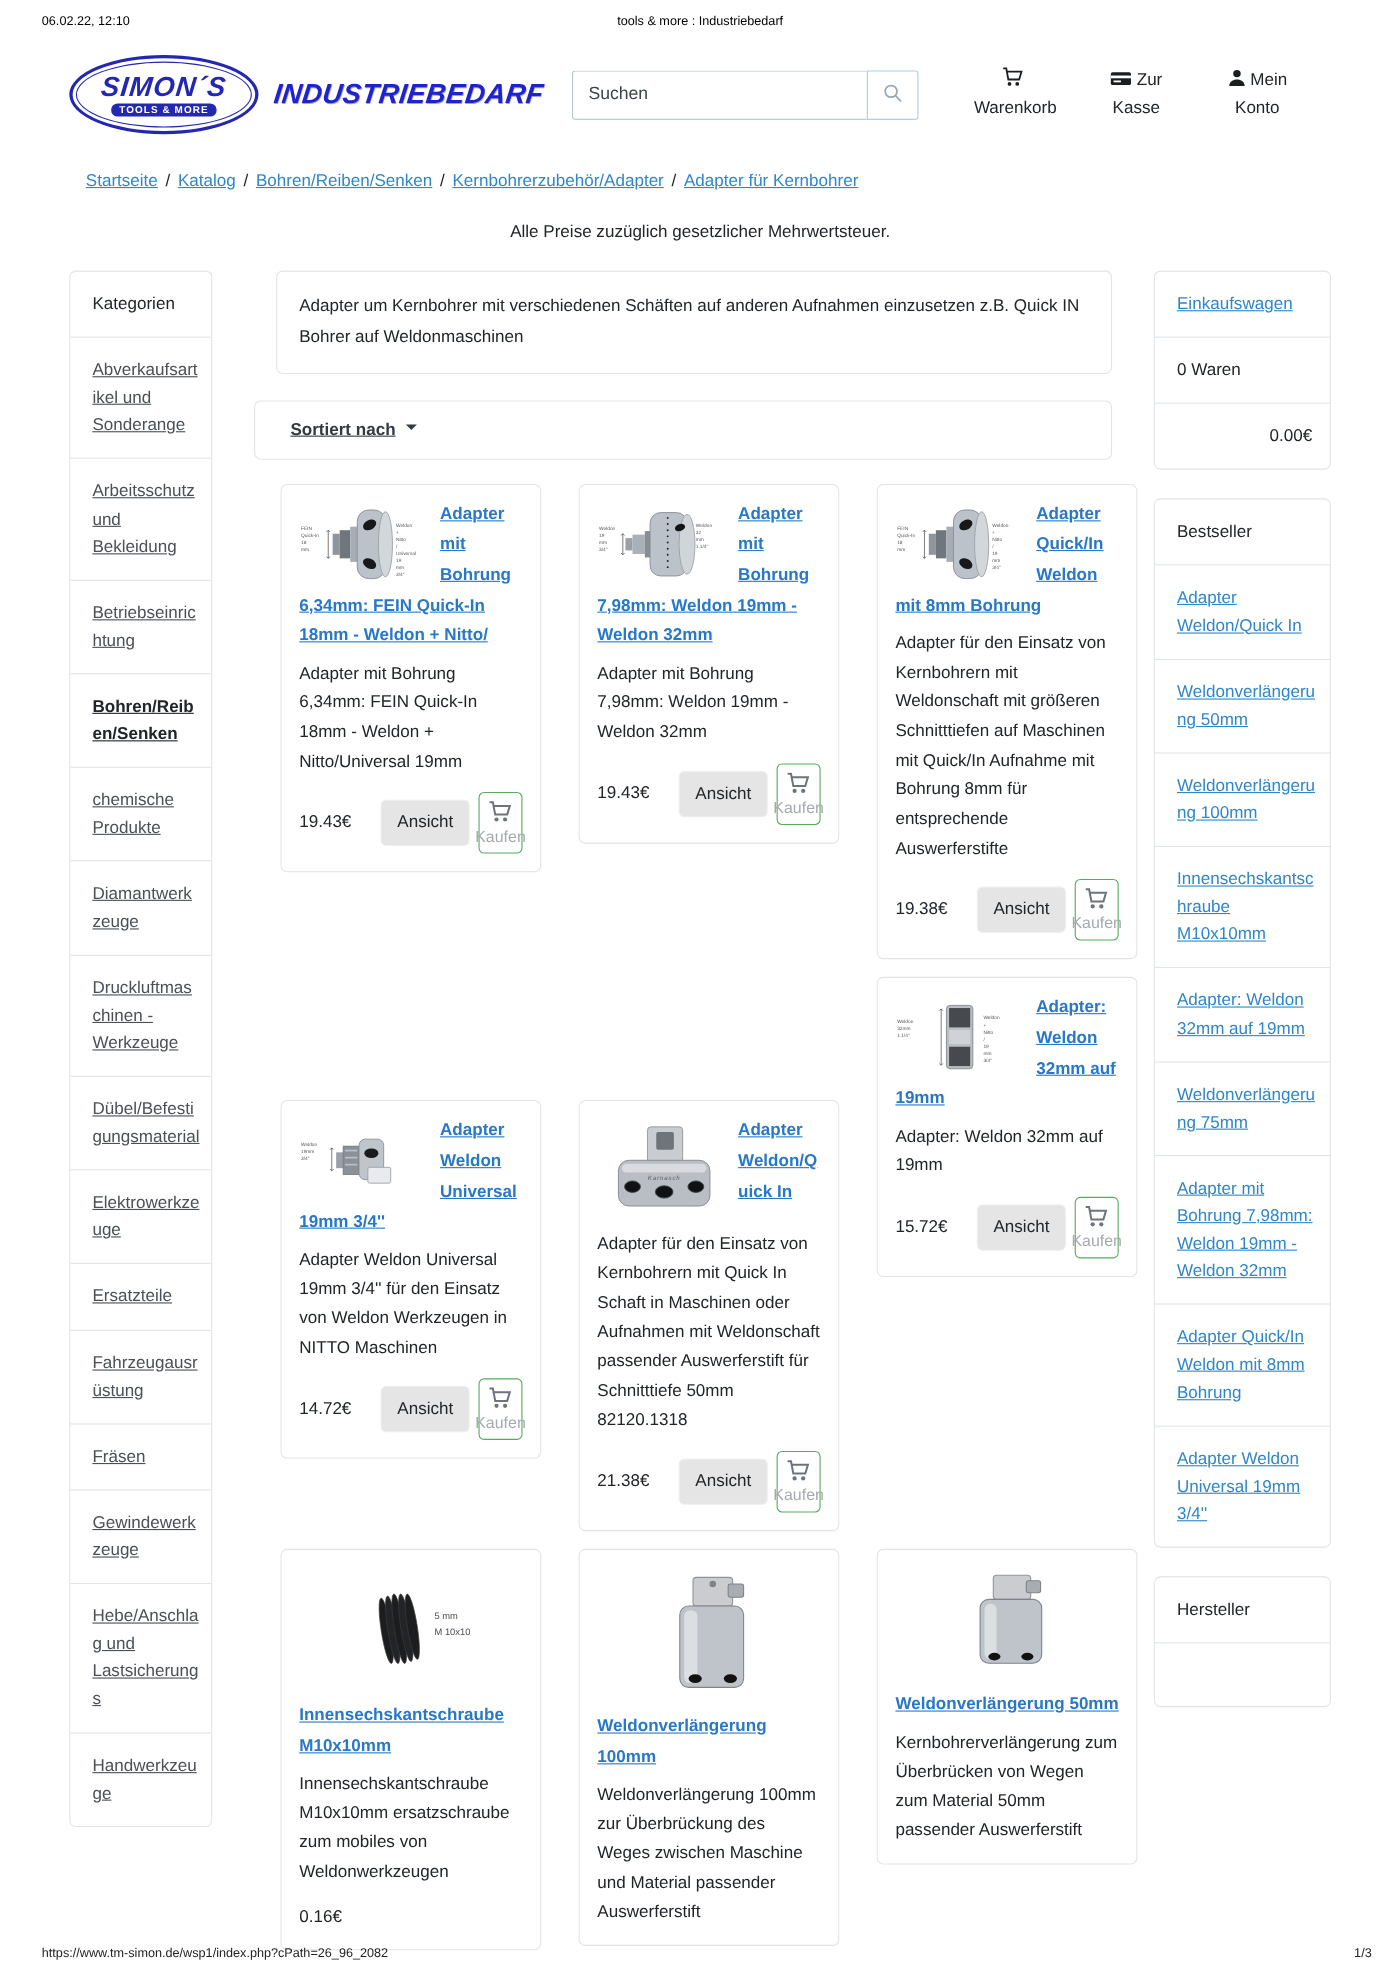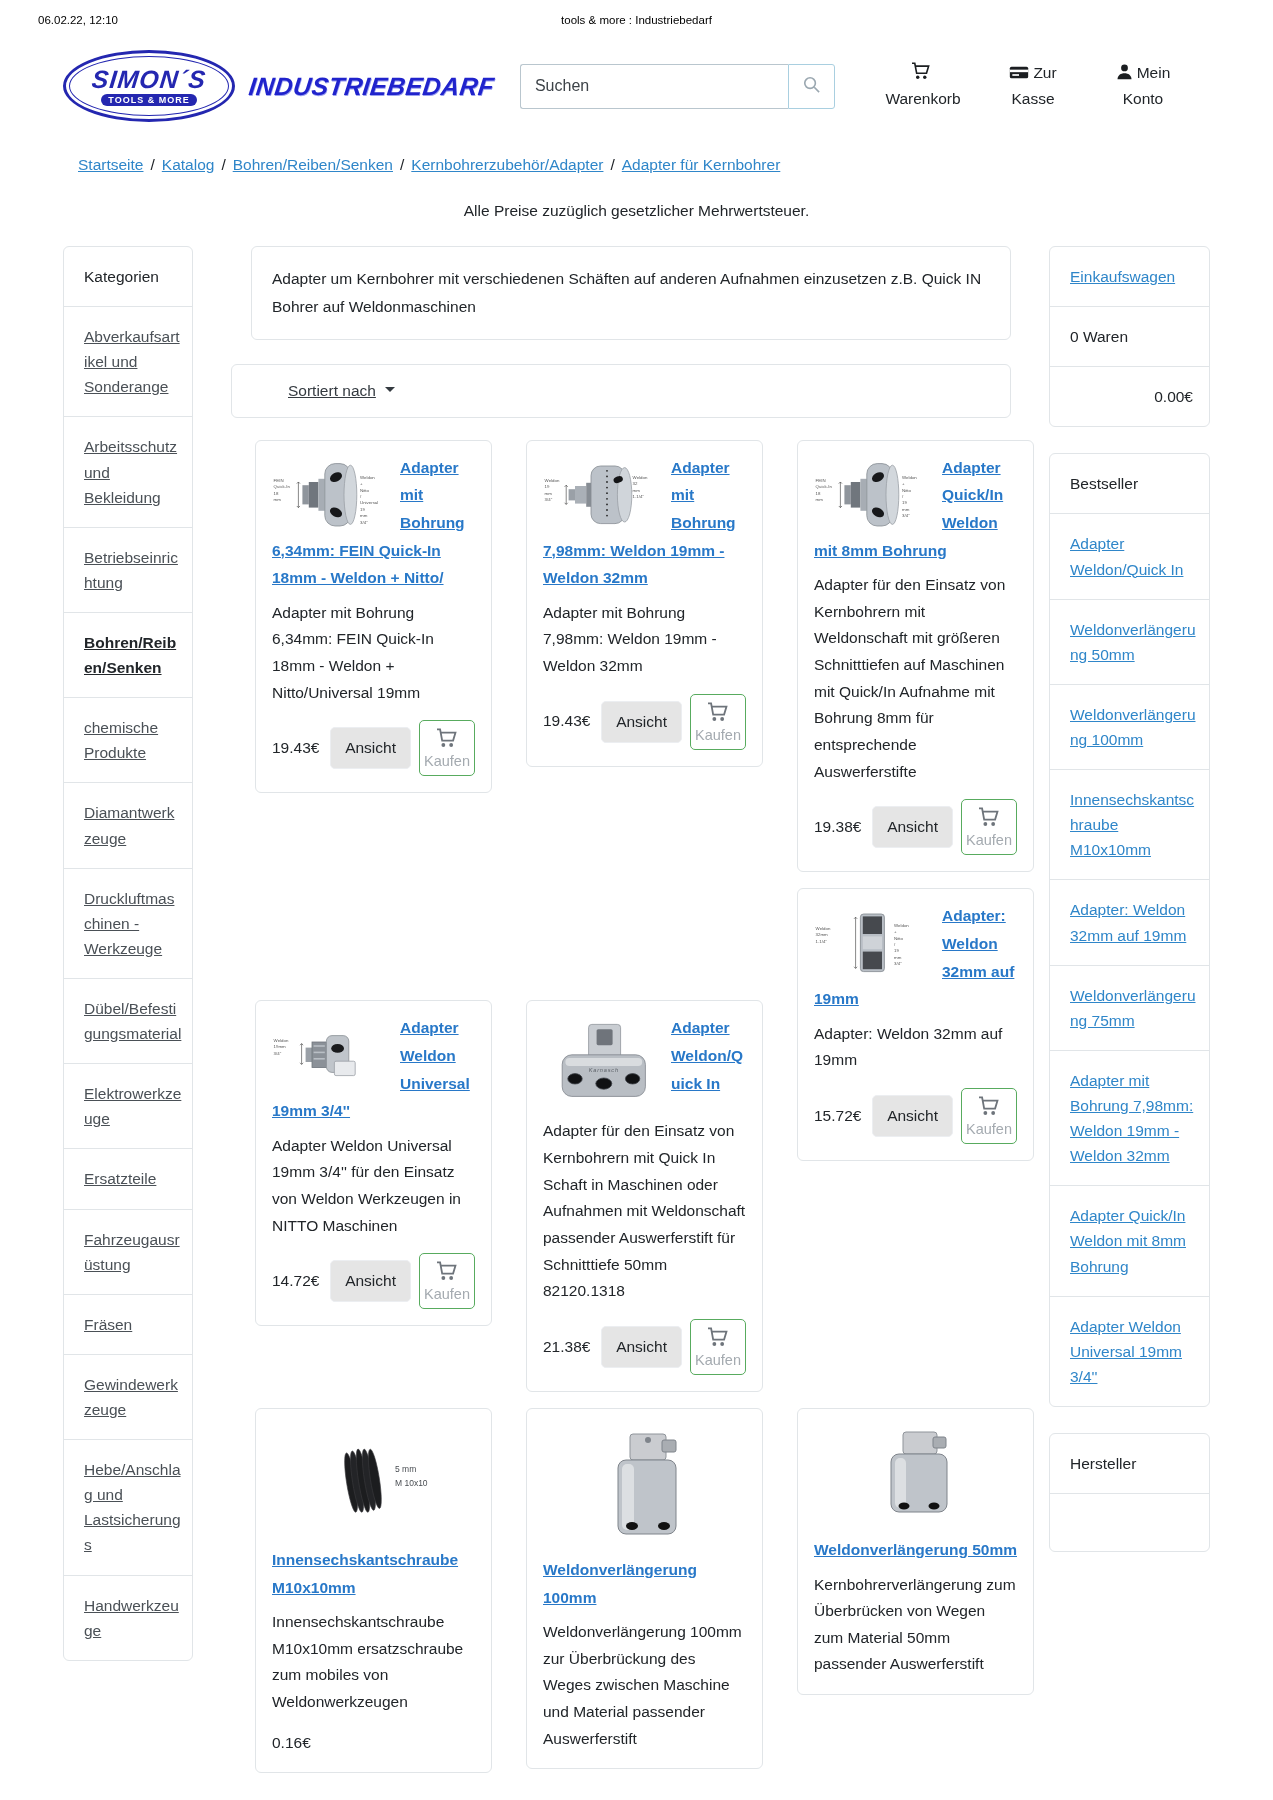--- a/index.html
+++ b/index.html
@@ -58,21 +58,21 @@
   .cat-link { color:#4a5056; text-decoration:underline; }
   .cat-link.active { color:#212529; font-weight:700; }
   .blue-link { color:#2f86c9; text-decoration:underline; }
   .total-cell { text-align:right; padding-right:16px; }
   .right-col .panel { margin-bottom:26px; }
   .empty-cell { height:58px; }
 
   
   .box { border:1px solid #e1e5e8; border-radius:6px; }
   .intro { padding:18px 20px; font-size:15.5px; line-height:1.8;margin-left:20px; }
-  .sort-box { margin-top:24px; padding:17px 56px; }
+  .sort-box { margin-top:24px; padding:17px 32px;font-weight:bold; }
   .sort-link { color:#343a40; font-size:15.5px; }
   .sort-link span { text-decoration:underline; }
   .caret { display:inline-block; width:0; height:0; border:5px solid transparent;
            border-top-color:#343a40; margin-left:9px; vertical-align:-1px; }
 
   
   .grid { display:grid; grid-template-columns:repeat(3,237px); column-gap:34px; row-gap:16px;
           padding:22px 0 0 24px; align-items:start; }
   .card { border:1px solid #e1e5e8; border-radius:6px; padding:13px 16px 16px;
           font-size:15.5px; line-height:1.72; }
@@ -82,21 +82,21 @@
   .card.stack .thumb { float:none; display:block; width:150px; margin:4px auto 10px; }
   .p-title { display:block; color:#2878c8; font-weight:700; text-decoration:underline;
              font-size:15.5px; line-height:1.78; overflow-wrap:anywhere; }
   .p-desc { clear:both; padding-top:8px; color:#212529; }
   .price-row { display:flex; align-items:center; margin-top:14px; clear:both; }
   .price { font-size:15.5px; }
   .btn-view { margin-left:auto; background:#e5e5e5; border:1px solid #eceef1; border-radius:5px;
               padding:11px 14px; font-size:15.5px; color:#212529;
               font-family:"Liberation Sans", sans-serif; }
   .btn-buy { margin-left:8px; background:#fff; border:1px solid #58ab5e; border-radius:5px;
-             width:56px; padding:7px 4px 6px; display:flex; flex-direction:column;
+             width:40px; padding:7px 4px 6px; display:flex; flex-direction:column;
              align-items:center; gap:2px; font-family:"Liberation Sans", sans-serif; }
   .btn-buy .lbl { color:#a4aab0; font-size:14.5px; }
 </style>
 </head>
 <body>
 
 <div class="page">
 
   <div class="print-bar">
     <span>06.02.22, 12:10</span>
@@ -461,14 +461,18 @@
           <div class="cell"><a class="blue-link">Adapter Weldon Universal 19mm 3/4''</a></div>
         </div>
       <div class="panel">
         <div class="cell">Hersteller</div>
         <div class="cell empty-cell"></div>
       </div>
     </aside>
 
   </div>
 
+  <div class="print-footer">
+    <span>https://www.tm-simon.de/wsp1/index.php?cPath=26_96_2082</span>
+    <span>1/3</span>
+  </div>
 
 </div>
 
 </body></html>

